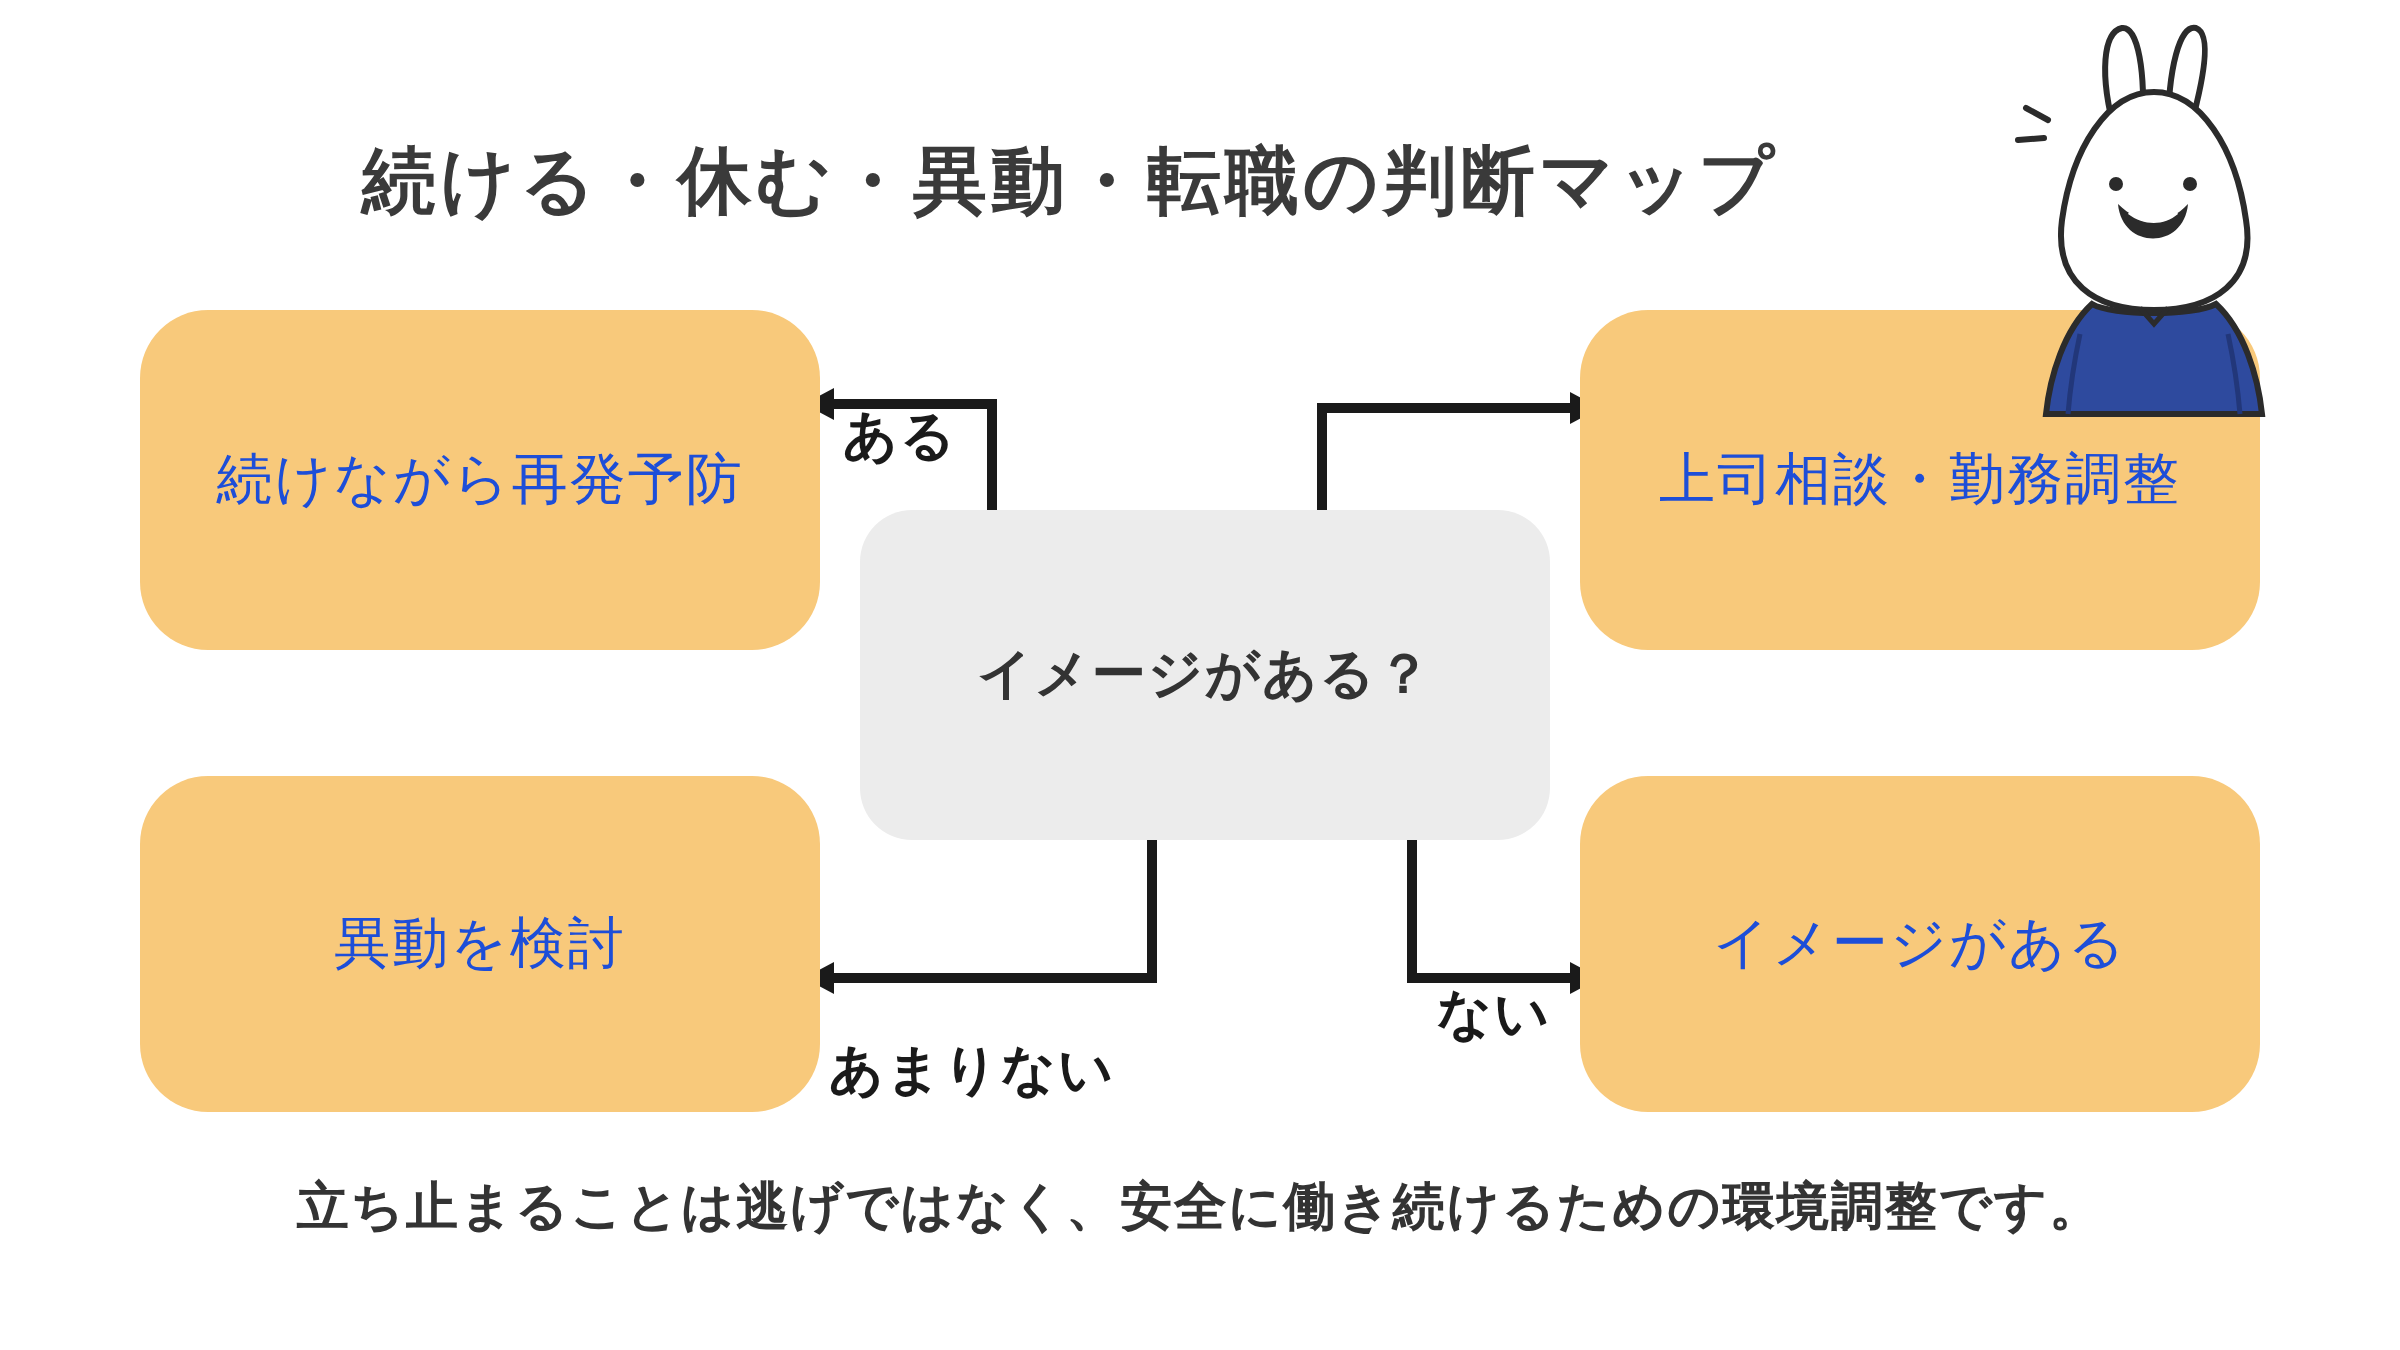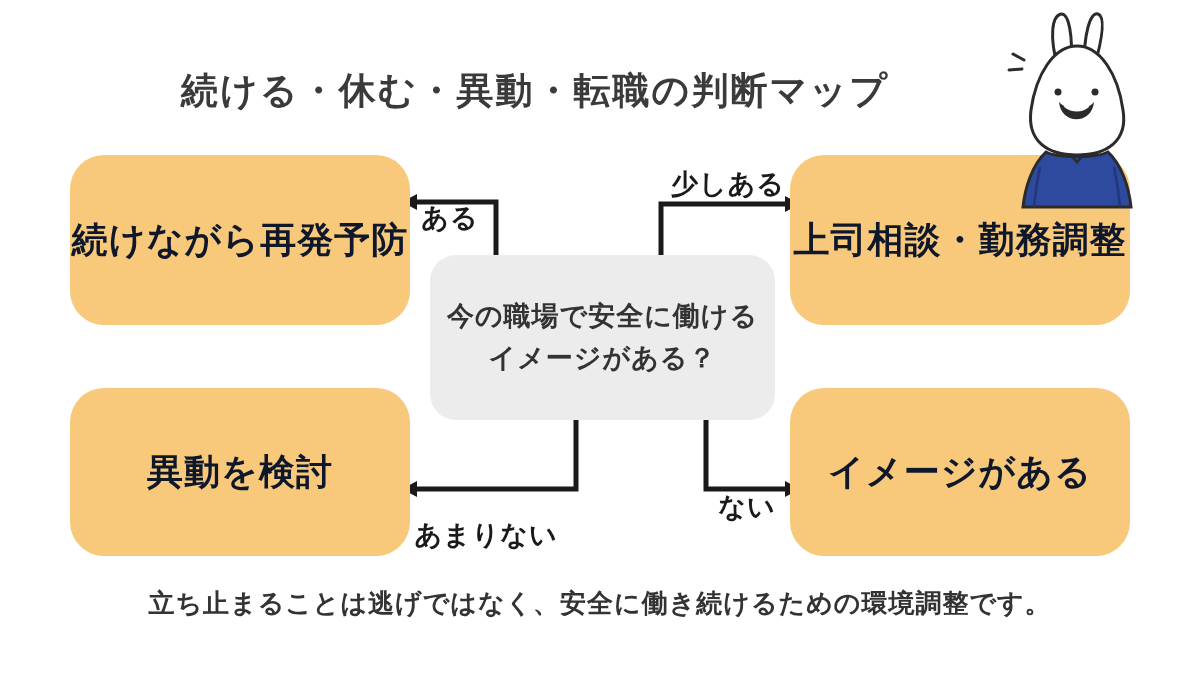--- a/index.html
+++ b/index.html
@@ -38,23 +38,23 @@
     stroke-width: 5;
     stroke-linejoin: miter;
   }
   .node {
     position: absolute;
     background: var(--node-bg, #F8C97B);
     border-radius: 34px;
     display: flex;
     align-items: center;
     justify-content: center;
-    font-size: 36px;
-    font-weight: 700;
-    color: #0f172a;
+    font-size: 28px;
+    font-weight: 400;
+    color: #1d4ed8;
     text-align: center;
     letter-spacing: 1px;
   }
   .node-tl { left: 70px;  top: 155px; width: 340px; height: 170px; }
   .node-tr { left: 790px; top: 155px; width: 340px; height: 170px; }
   .node-bl { left: 70px;  top: 388px; width: 340px; height: 168px; }
   .node-br { left: 790px; top: 388px; width: 340px; height: 168px; }
   .center-box {
     position: absolute;
     left: 430px; top: 255px;
@@ -113,31 +113,29 @@
         <path d="M0 0 L15 8 L0 16 Z" fill="#1A1A1A"></path>
       </marker>
     </defs>
     <path class="arrow-path" d="M496 257 L496 202 L404 202" marker-end="url(#ah)"></path>
     <path class="arrow-path" d="M661 257 L661 204 L798 204" marker-end="url(#ah)"></path>
     <path class="arrow-path" d="M576 418 L576 489 L404 489" marker-end="url(#ah)"></path>
     <path class="arrow-path" d="M706 418 L706 489 L798 489" marker-end="url(#ah)"></path>
   </svg>
 
   <div class="arrow-label label-tl">ある</div>
-  <div class="arrow-label label-tr">少しある</div>
   <div class="arrow-label label-bl">あまりない</div>
   <div class="arrow-label label-br">ない</div>
 
   <div class="node node-tl">続けながら再発予防</div>
   <div class="node node-tr">上司相談・勤務調整</div>
   <div class="node node-bl">異動を検討</div>
   <div class="node node-br">イメージがある</div>
 
   <div class="center-box">
-    <span>今の職場で安全に働ける</span>
     <span>イメージがある？</span>
   </div>
 
   <div class="footer">立ち止まることは逃げではなく、安全に働き続けるための環境調整です。</div>
 
   <svg class="mascot" viewBox="0 0 155 205">
 
     <g stroke="#2b2b2b" stroke-width="3" fill="none" stroke-linecap="round">
       <path d="M13 50 L24 56"></path>
       <path d="M9 66 L22 65"></path>

